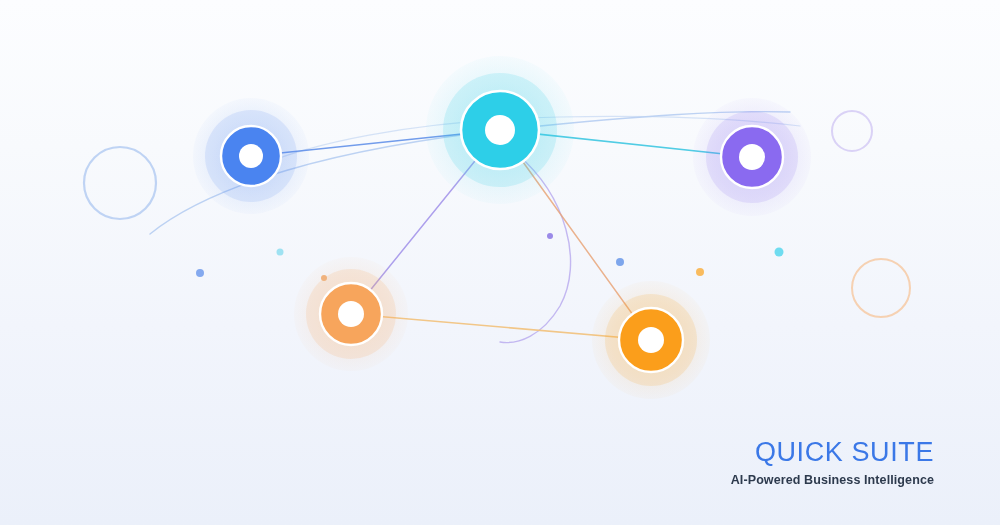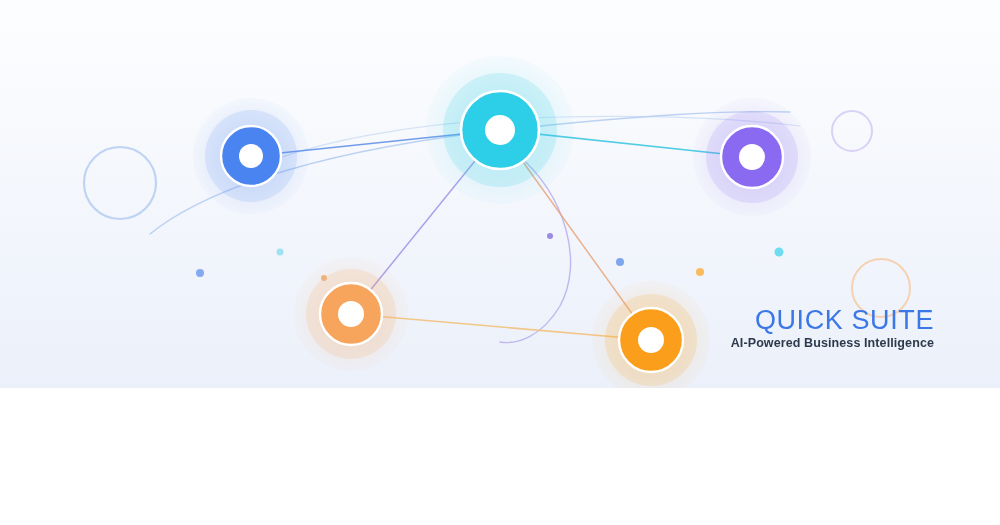--- a/index.html
+++ b/index.html
@@ -4,21 +4,21 @@
 <title>Quick Suite</title>
 <style>
   html, body {
     margin: 0;
     padding: 0;
     background: #ffffff;
   }
   #stage {
     position: relative;
     width: 1000px;
-    height: 388px;
+    height: 525px;
     overflow: hidden;
     background: linear-gradient(180deg, #fcfdff 0%, #f8fafd 28%, #f2f5fc 62%, #ebf0fa 100%);
     font-family: "Liberation Sans", sans-serif;
   }
   #net {
     position: absolute;
     inset: 0;
     width: 1000px;
     height: 525px;
     display: block;
@@ -38,20 +38,21 @@
     color: #3b78e7;
     line-height: 1.1;
     white-space: nowrap;
   }
   .brand-sub {
     font-family: "Liberation Sans", sans-serif;
     font-size: 12.5px;
     font-weight: 700;
     letter-spacing: 0.1px;
     color: #2d3a4d;
+    margin-top: 5px;
     white-space: nowrap;
   }
 </style>
 </head>
 <body>
 
 <div id="stage">
 
   <svg id="net" viewBox="0 0 1000 525">
     <defs>

